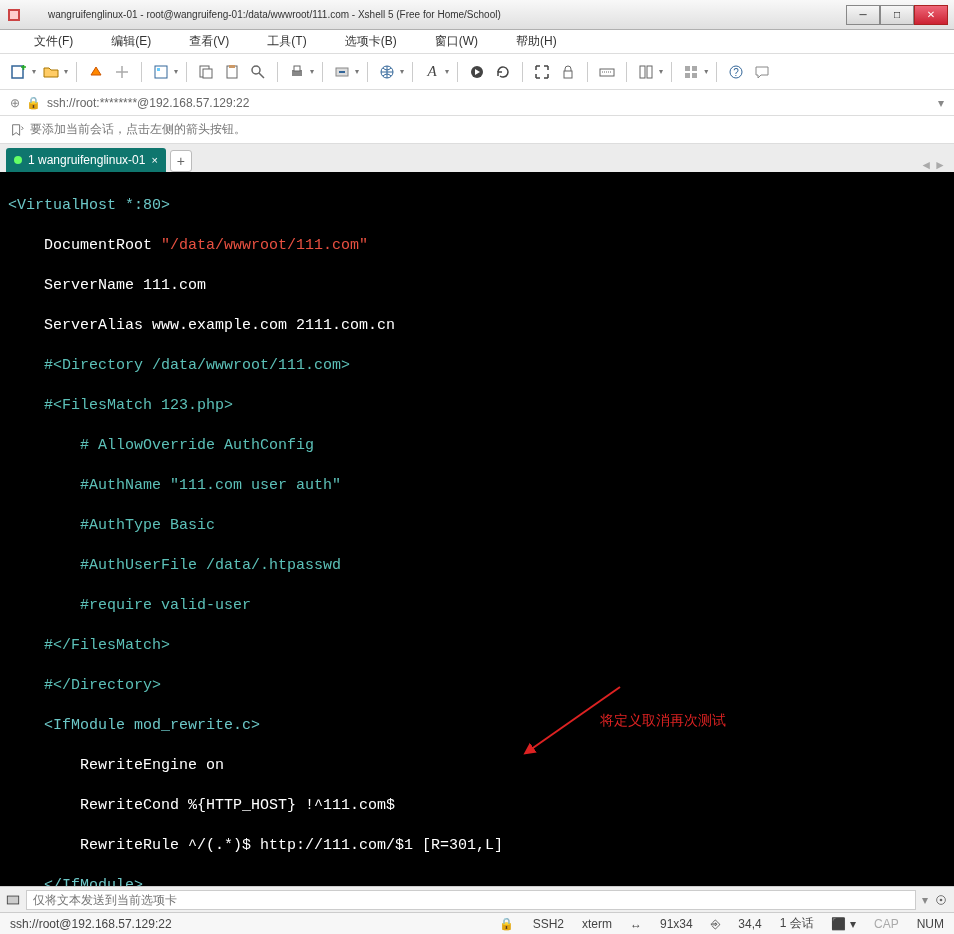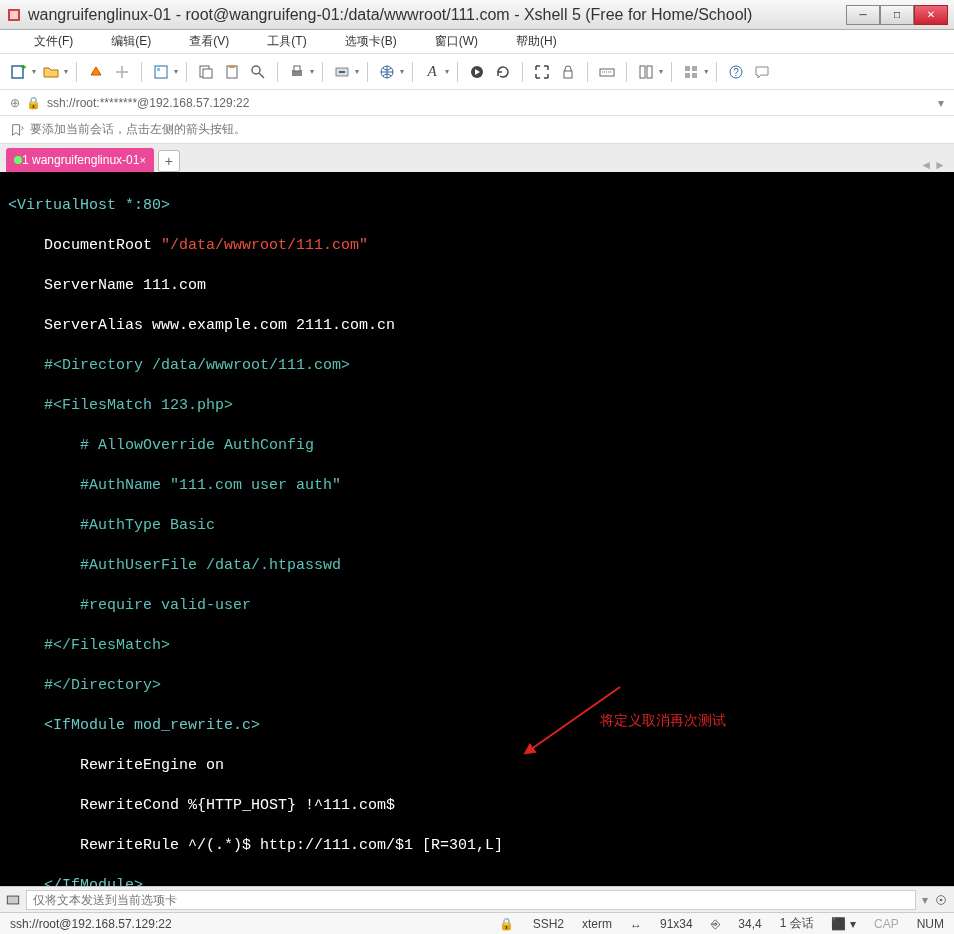--- a/index.html
+++ b/index.html
@@ -1,32 +1,32 @@
 <!DOCTYPE html>
 <html><head>
 <meta charset="utf-8">
 <style>
 * { margin: 0; padding: 0; box-sizing: border-box; }
 body { font-family: "Microsoft YaHei", Arial, sans-serif; font-size: 12px; background: #f0f0f0; width: 954px; height: 934px; overflow: hidden; display: flex; flex-direction: column; }
 .titlebar { height: 30px; background: linear-gradient(to bottom, #f8f8f8, #e0e0e0); display: flex; align-items: center; padding: 0 6px; border-bottom: 1px solid #b0b0b0; }
 .titlebar .app-icon { width: 16px; height: 16px; margin-right: 6px; }
-.titlebar .title { flex: 1; color: #333; font-size: 16px; }
+.titlebar .title { flex: 1; color: #333; font-size: 10px; margin-left: 20px; }
 .winbtns { display: flex; gap: 0; }
 .winbtn { width: 34px; height: 20px; display: flex; align-items: center; justify-content: center; border: 1px solid #888; background: linear-gradient(to bottom,#f6f6f6,#d8d8d8); font-size: 10px; cursor: pointer; }
 .winbtn.close { background: linear-gradient(to bottom,#e67,#c23); color: white; border-color:#a22; }
 .menubar { height: 24px; background: #fff; border-bottom: 1px solid #ddd; display: flex; align-items: center; padding: 0 10px; gap: 14px; color: #333; }
 .menubar span { cursor: pointer; margin-left: 24px; }
 .toolbar { height: 36px; background: #fff; border-bottom: 1px solid #ddd; display: flex; align-items: center; padding: 0 8px; gap: 4px; }
 .toolbar .sep { width: 1px; height: 20px; background: #ccc; margin: 0 4px; }
 .toolbar .tb-icon { width: 22px; height: 22px; display: flex; align-items: center; justify-content: center; cursor: pointer; color: #444; border-radius: 2px; }
 .toolbar .dd { font-size: 8px; color: #777; margin-left: -2px; }
 .addressbar { height: 26px; background: #fff; border-bottom: 1px solid #ddd; display: flex; align-items: center; padding: 0 10px; gap: 6px; color: #666; }
 .infobar { height: 28px; background: #fff; border-bottom: 1px solid #ddd; display: flex; align-items: center; padding: 0 10px; gap: 6px; color: #777; }
 .tabbar { height: 28px; background: #ececec; display: flex; align-items: flex-end; padding-left: 6px; }
-.tab { height: 24px; background: #ec4899; color: #fff; display: flex; align-items: center; padding: 0 8px; border-radius: 3px 3px 0 0; font-size: 12px; }
+.tab { height: 24px; background: #0f766e; color: #fff; display: flex; align-items: center; padding: 0 8px; border-radius: 3px 3px 0 0; gap: 6px; font-size: 12px; }
 .tab .dot { width: 8px; height: 8px; background: #6f6; border-radius: 50%; }
 .tab .close-x { font-size: 11px; cursor: pointer; }
 .tab-add { width: 22px; height: 22px; background: #fff; border: 1px solid #bbb; display: flex; align-items: center; justify-content: center; margin-left: 4px; cursor: pointer; font-size: 14px; color:#666; border-radius:3px; }
 .tabbar .nav-arrows { margin-left: auto; margin-right: 8px; color: #aaa; display: flex; gap: 2px; }
 .terminal { flex: 1; background: #000; color: #ccc; font-family: Consolas, "Courier New", monospace; font-size: 15px; line-height: 20px; padding: 4px 8px; position: relative; white-space: pre; overflow: hidden; }
 .terminal .line { white-space: pre; }
 .c-white { color: #fff; }
 .c-cyan { color: #6cc7c7; }
 .c-red { color: #e85040; }
 .c-aqua { color: #5cc0b8; }

